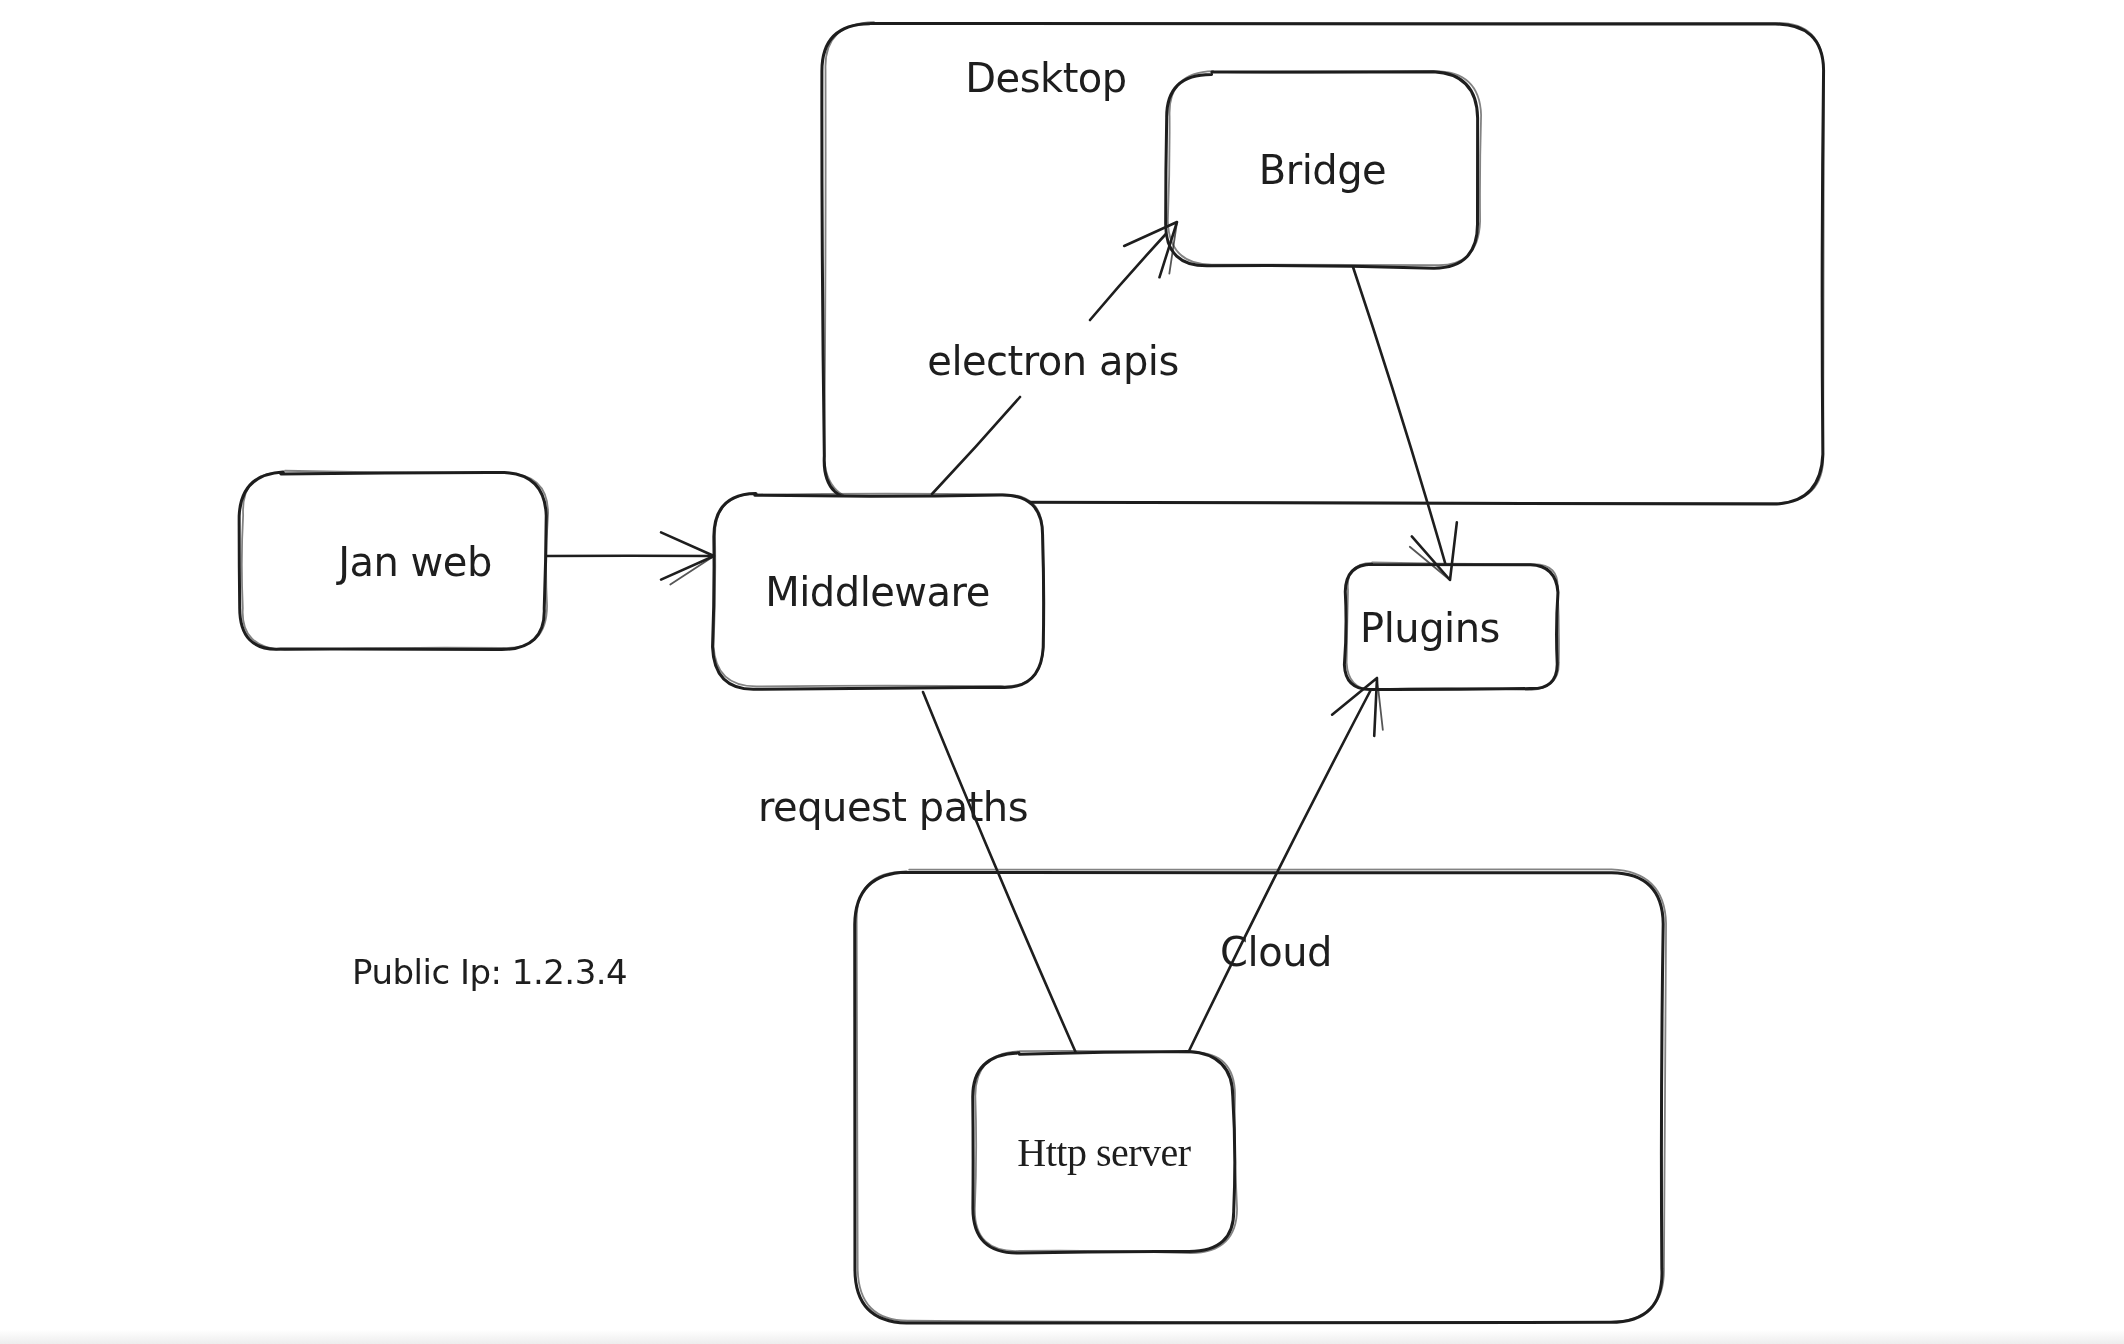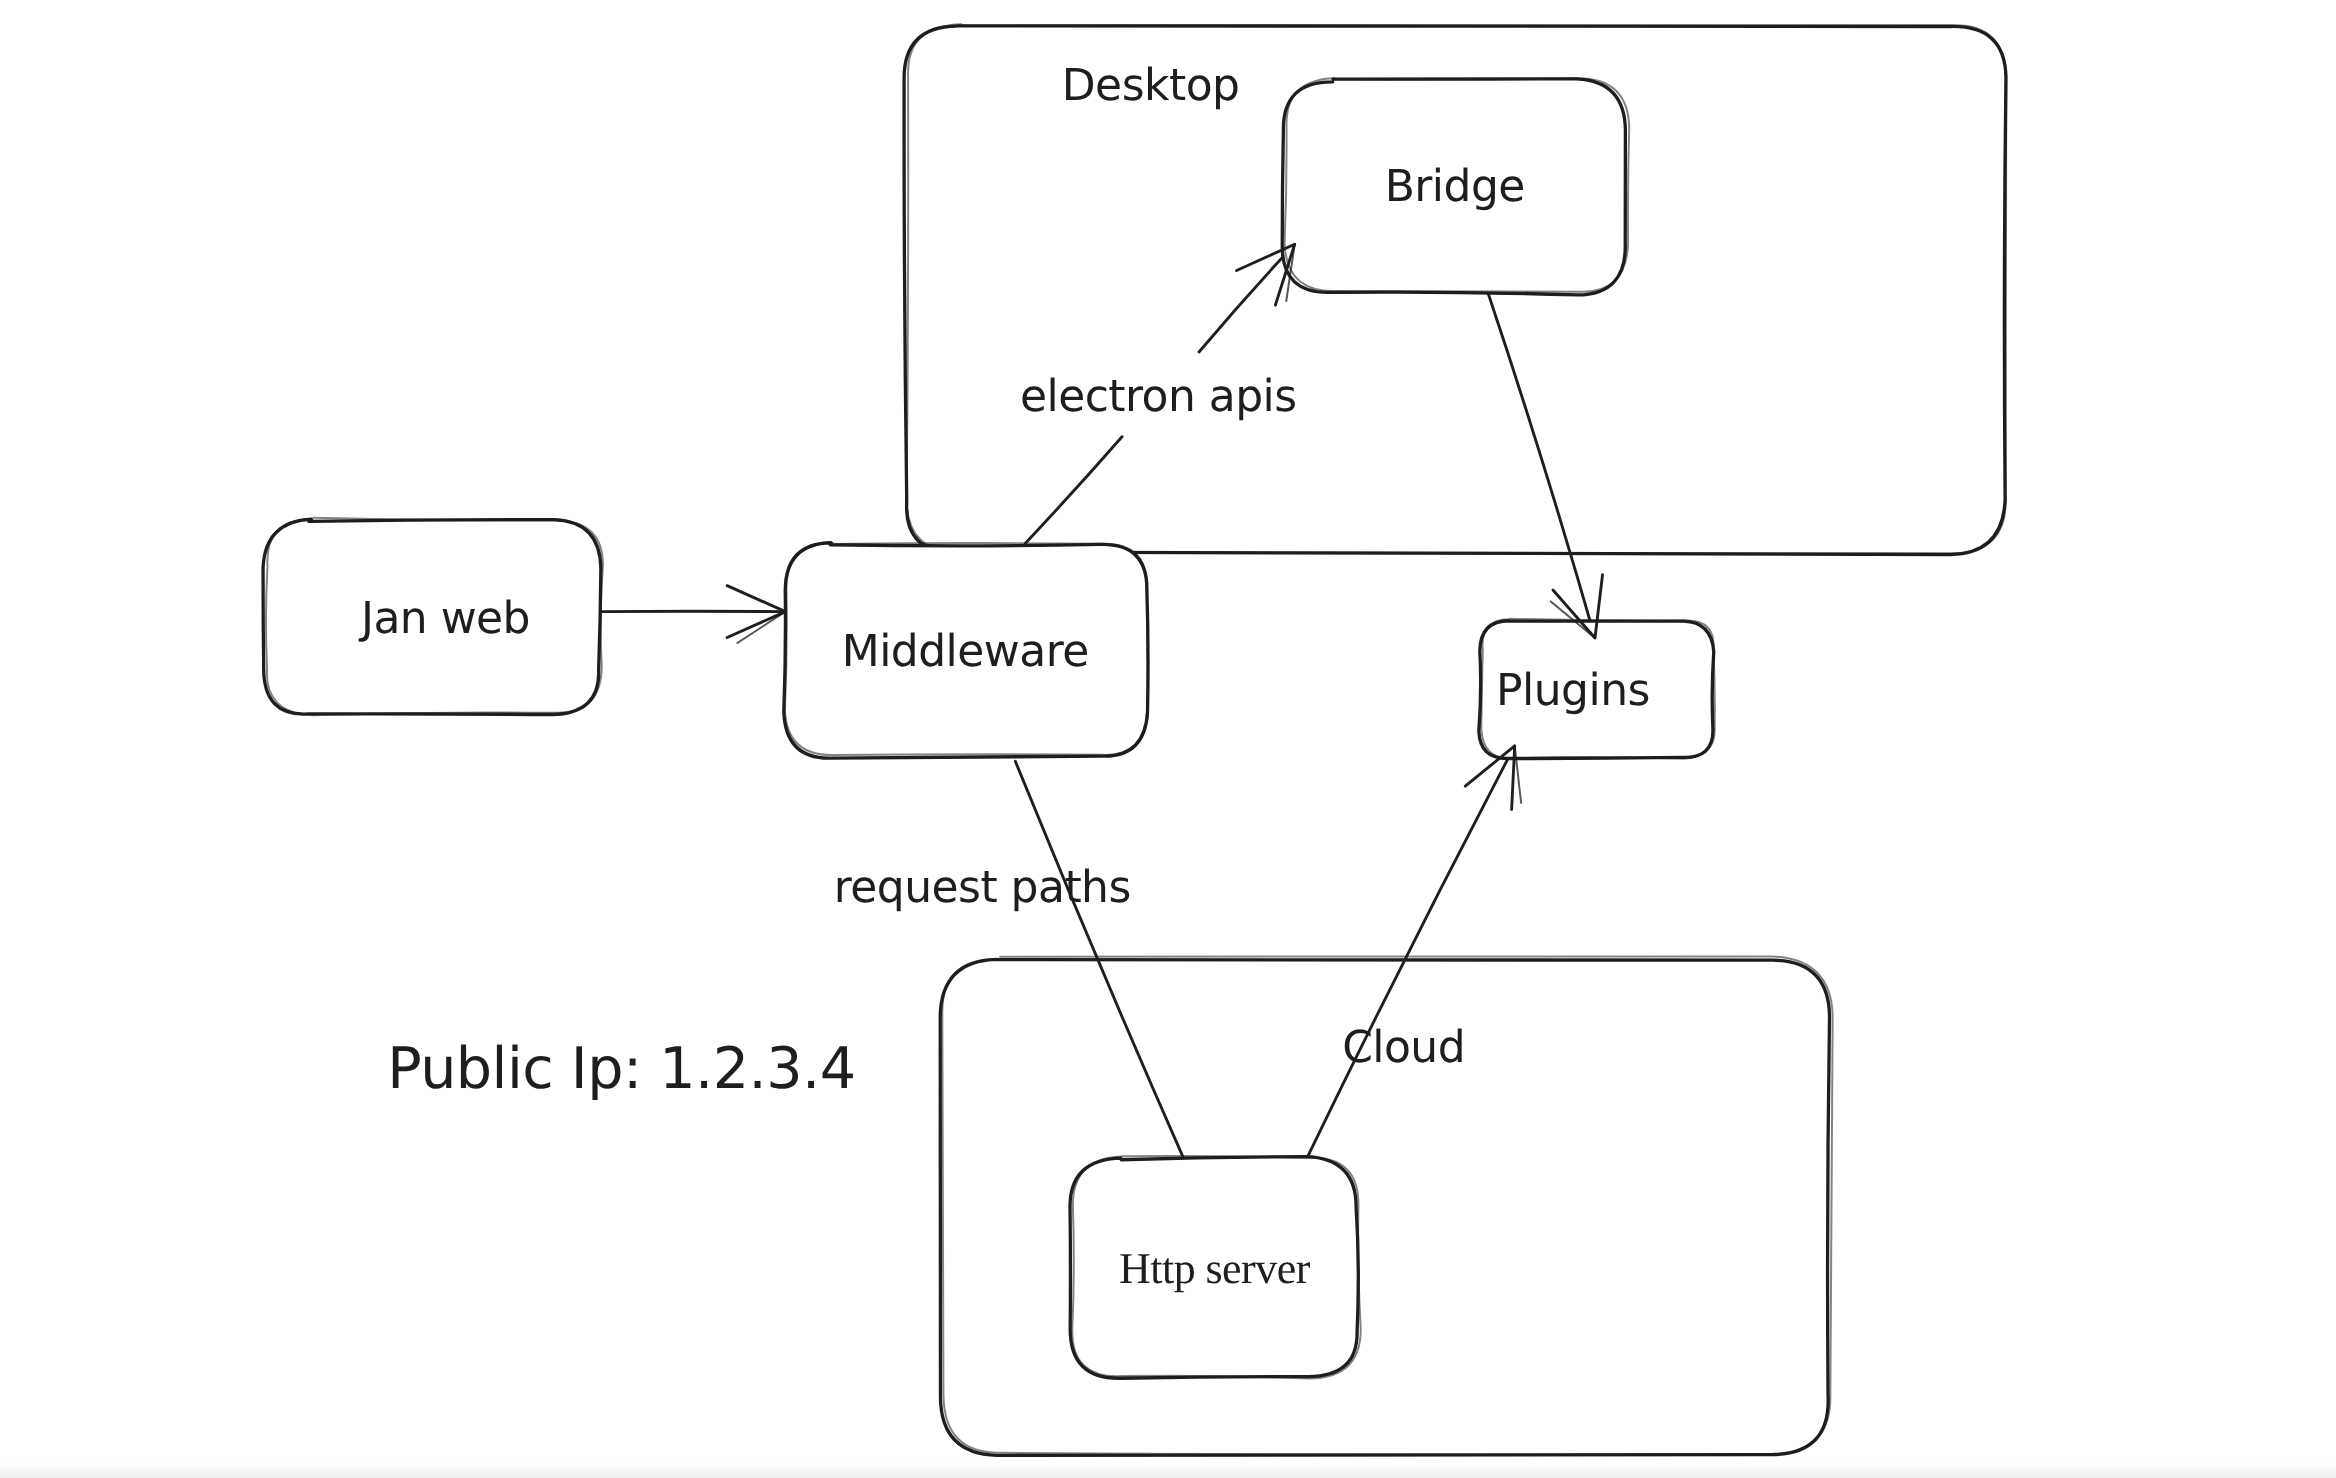--- a/index.html
+++ b/index.html
@@ -30,21 +30,21 @@
     letter-spacing: -0.5px;
     white-space: nowrap;
     color: #1e1e1e;
     line-height: 1.15;
     user-select: none;
   }
   .annotation {
     position: absolute;
     left: 352px;
     top: 944px;
-    font-size: 52px;
+    font-size: 34px;
     letter-spacing: -0.5px;
     line-height: 57px;
     white-space: nowrap;
     color: #1e1e1e;
   }
   .bottom-fade {
     position: absolute;
     left: 0;
     bottom: 0;
     width: 100%;
@@ -125,21 +125,21 @@
         <g>
           <path d="M1332.0864409171327 714.6983952034661 L1377 678 L1374.219185475927 735.9332984610984" fill="none" stroke="#1e1e1e" stroke-width="2.6" stroke-linecap="round" stroke-linejoin="round"></path>
           <path d="M1377 678 L1382.836079921308 729.8727305156775" fill="none" stroke="#1e1e1e" stroke-width="1.8" stroke-linecap="round" stroke-linejoin="round" opacity="0.75"></path>
         </g>
       </g>
   </svg>
 
   <div class="lbl" style="left: 1046px; top: 78px;">Desktop</div>
   <div class="lbl" style="left: 1276px; top: 952px;">Cloud</div>
 
-  <div class="lbl" style="left: 405px; top: 561.5px; text-align: center;">Jan web</div>
+  <div class="lbl" style="left: 415px; top: 561.5px; text-align: center;">Jan web</div>
   <div class="lbl" style="left: 877.5px; top: 591.5px;">Middleware</div>
   <div class="lbl" style="left: 1322.5px; top: 170px;">Bridge</div>
   <div class="lbl" style="left: 1430px; top: 627.5px;">Plugins</div>
   <div class="lbl" style="left: 1104px; top: 1153px; font-family: Liberation Serif, serif;">Http server</div>
 
   <div class="lbl" style="left: 1053px; top: 361px;">electron apis</div>
   <div class="lbl" style="left: 893px; top: 807px;">request paths</div>
 
   <div class="annotation">
     <div>Public Ip: 1.2.3.4</div>

